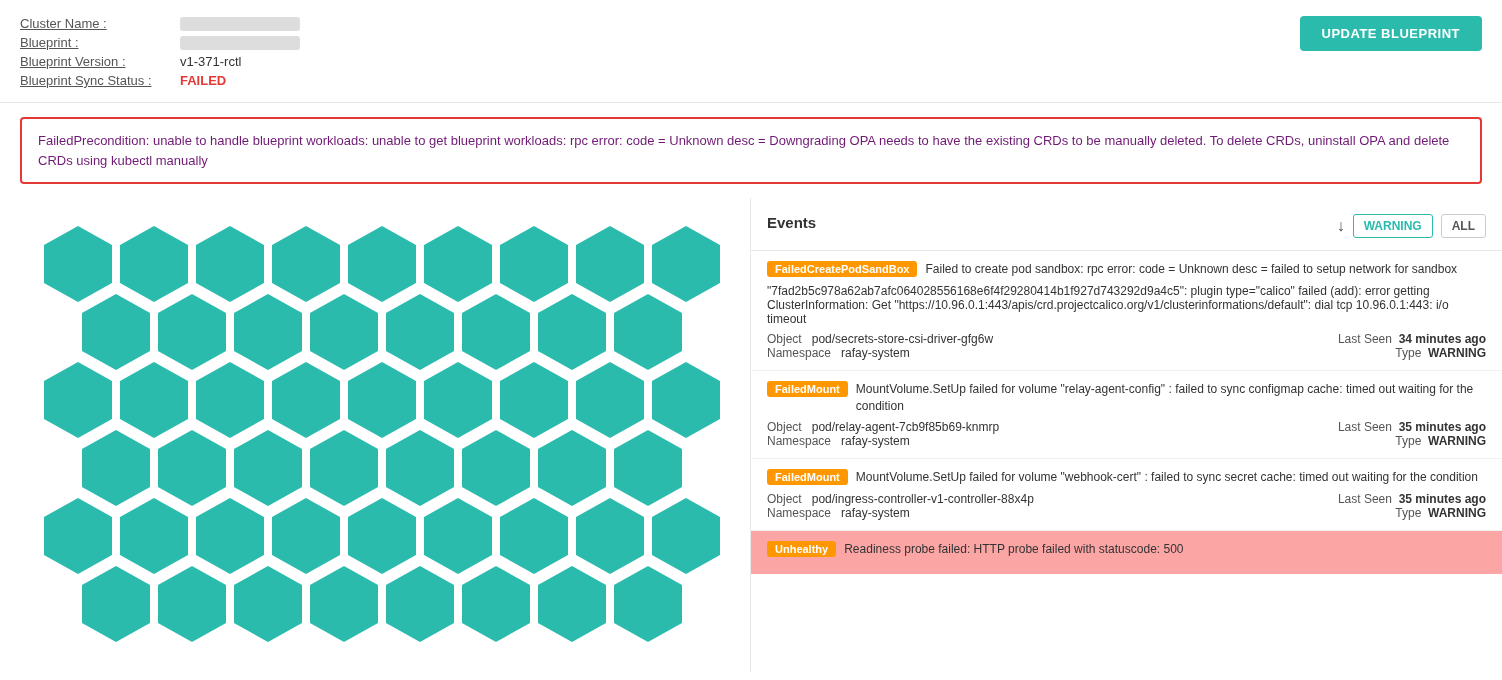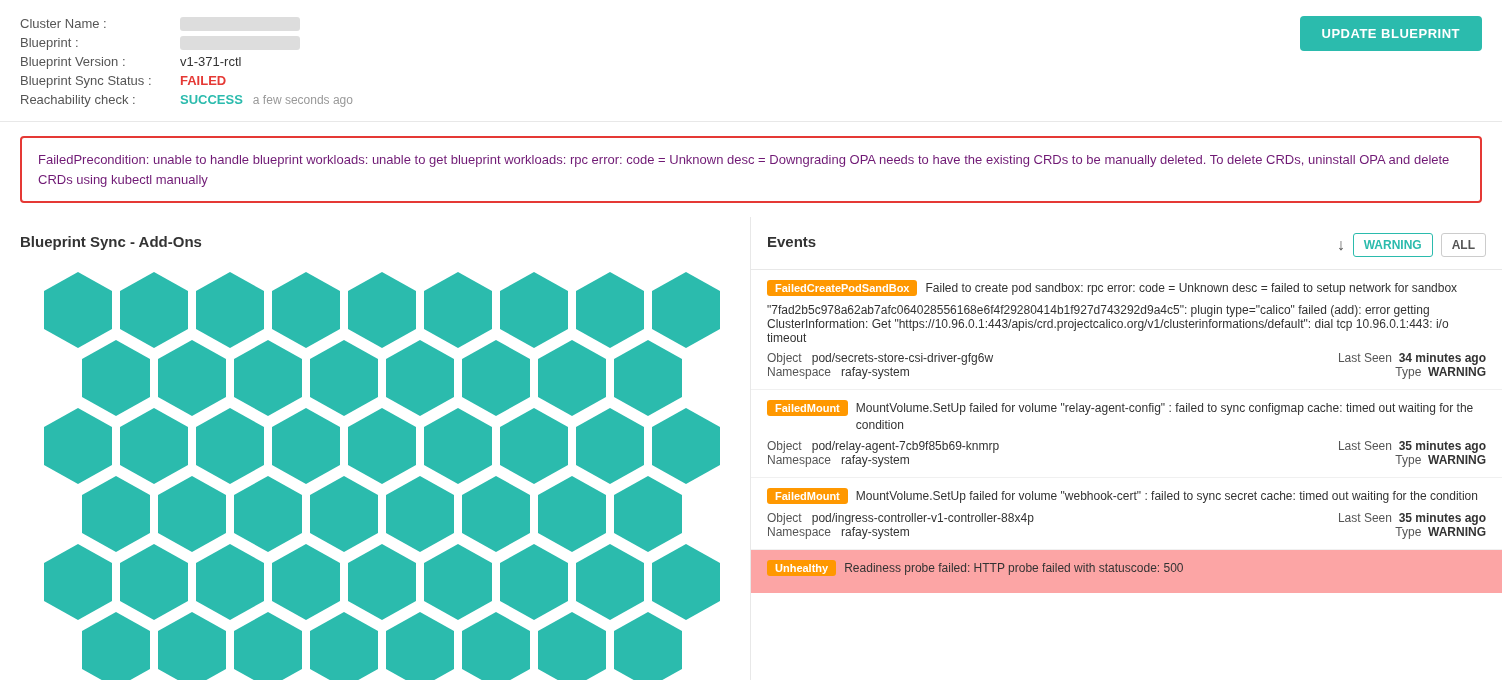--- a/index.html
+++ b/index.html
@@ -12,20 +12,21 @@
     }
     .header-row {
       display: flex;
       align-items: center;
       margin-bottom: 4px;
     }
     .header-label {
       color: #555;
       min-width: 160px;
       font-size: 13px;
+      text-decoration: underline;
     }
     .header-value {
       color: #333;
       font-size: 13px;
     }
     .header-value.failed { color: #e53935; font-weight: 600; }
     .header-value.success { color: #2bbbad; font-weight: 600; }
     .header-value.muted {
       background: #ddd;
       color: #ddd;
@@ -205,35 +206,29 @@
     <span class="header-value muted">&nbsp;&nbsp;&nbsp;&nbsp;&nbsp;&nbsp;&nbsp;&nbsp;&nbsp;&nbsp;&nbsp;&nbsp;&nbsp;&nbsp;&nbsp;&nbsp;&nbsp;&nbsp;&nbsp;</span>
   </div>
   <div class="header-row">
     <span class="header-label">Blueprint Version :</span>
     <span class="header-value">v1-371-rctl</span>
   </div>
   <div class="header-row">
     <span class="header-label">Blueprint Sync Status :</span>
     <span class="header-value failed">FAILED</span>
   </div>
-  <div class="header-row">
-    <span class="header-label">Reachability check :</span>
-    <span class="header-value success">SUCCESS</span>
-    <span class="time-ago">a few seconds ago</span>
-  </div>
 </div>
 
 <div class="error-banner">
   <span>FailedPrecondition: unable to handle blueprint workloads: unable to get blueprint workloads: rpc error: code = Unknown desc = Downgrading OPA needs to have the existing CRDs to be manually deleted. To delete CRDs, uninstall OPA and delete CRDs using kubectl manually</span>
 </div>
 
 <div class="main-content">
 
   <div class="left-panel">
-    <div class="panel-title">Blueprint Sync - Add-Ons</div>
 
     <div class="hex-grid">
 
       <div class="hex-row">
         <div class="hex"></div>
         <div class="hex"></div>
         <div class="hex"></div>
         <div class="hex"></div>
         <div class="hex"></div>
         <div class="hex"></div>

